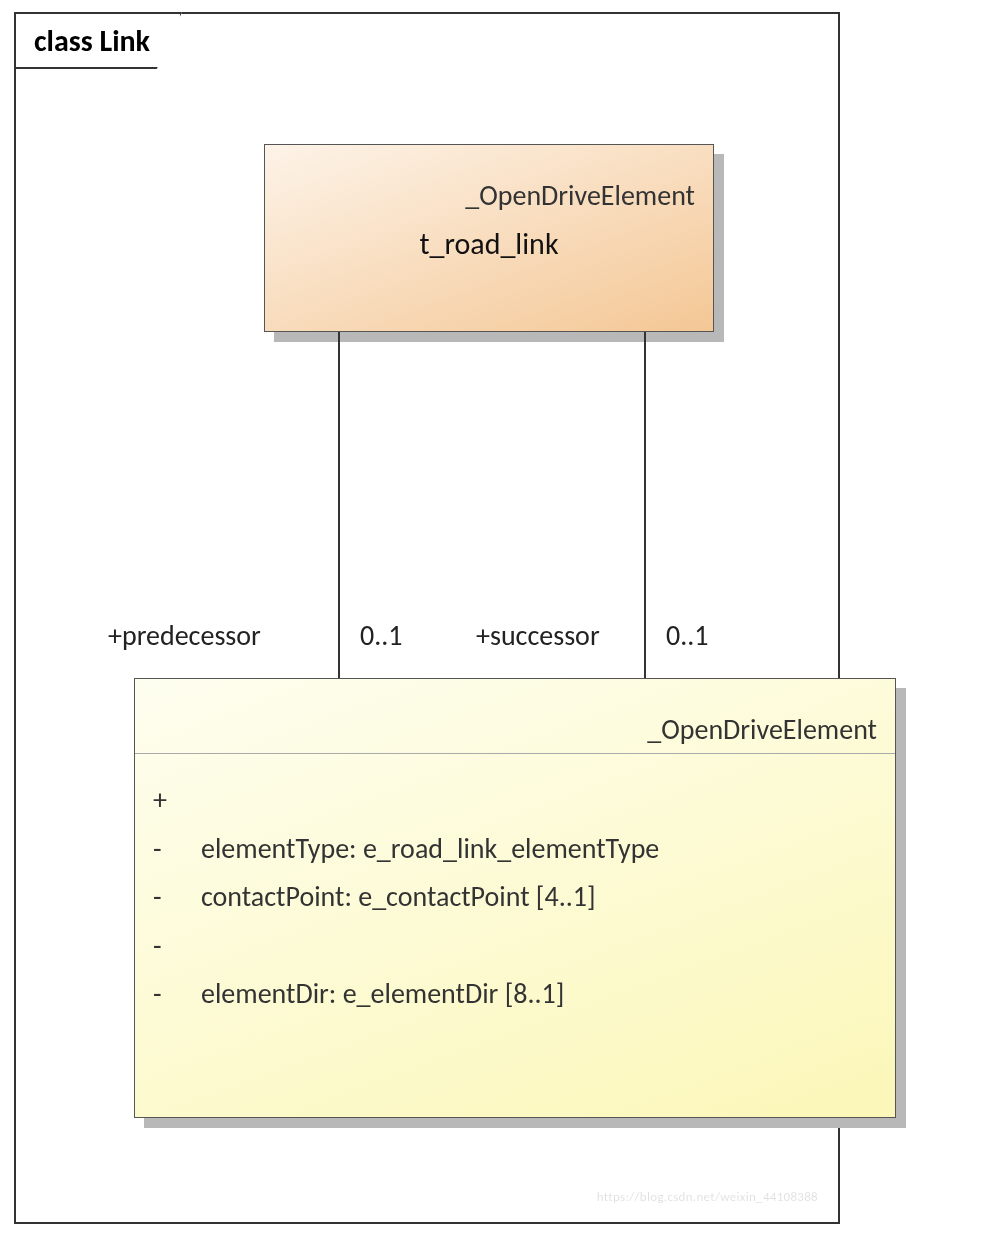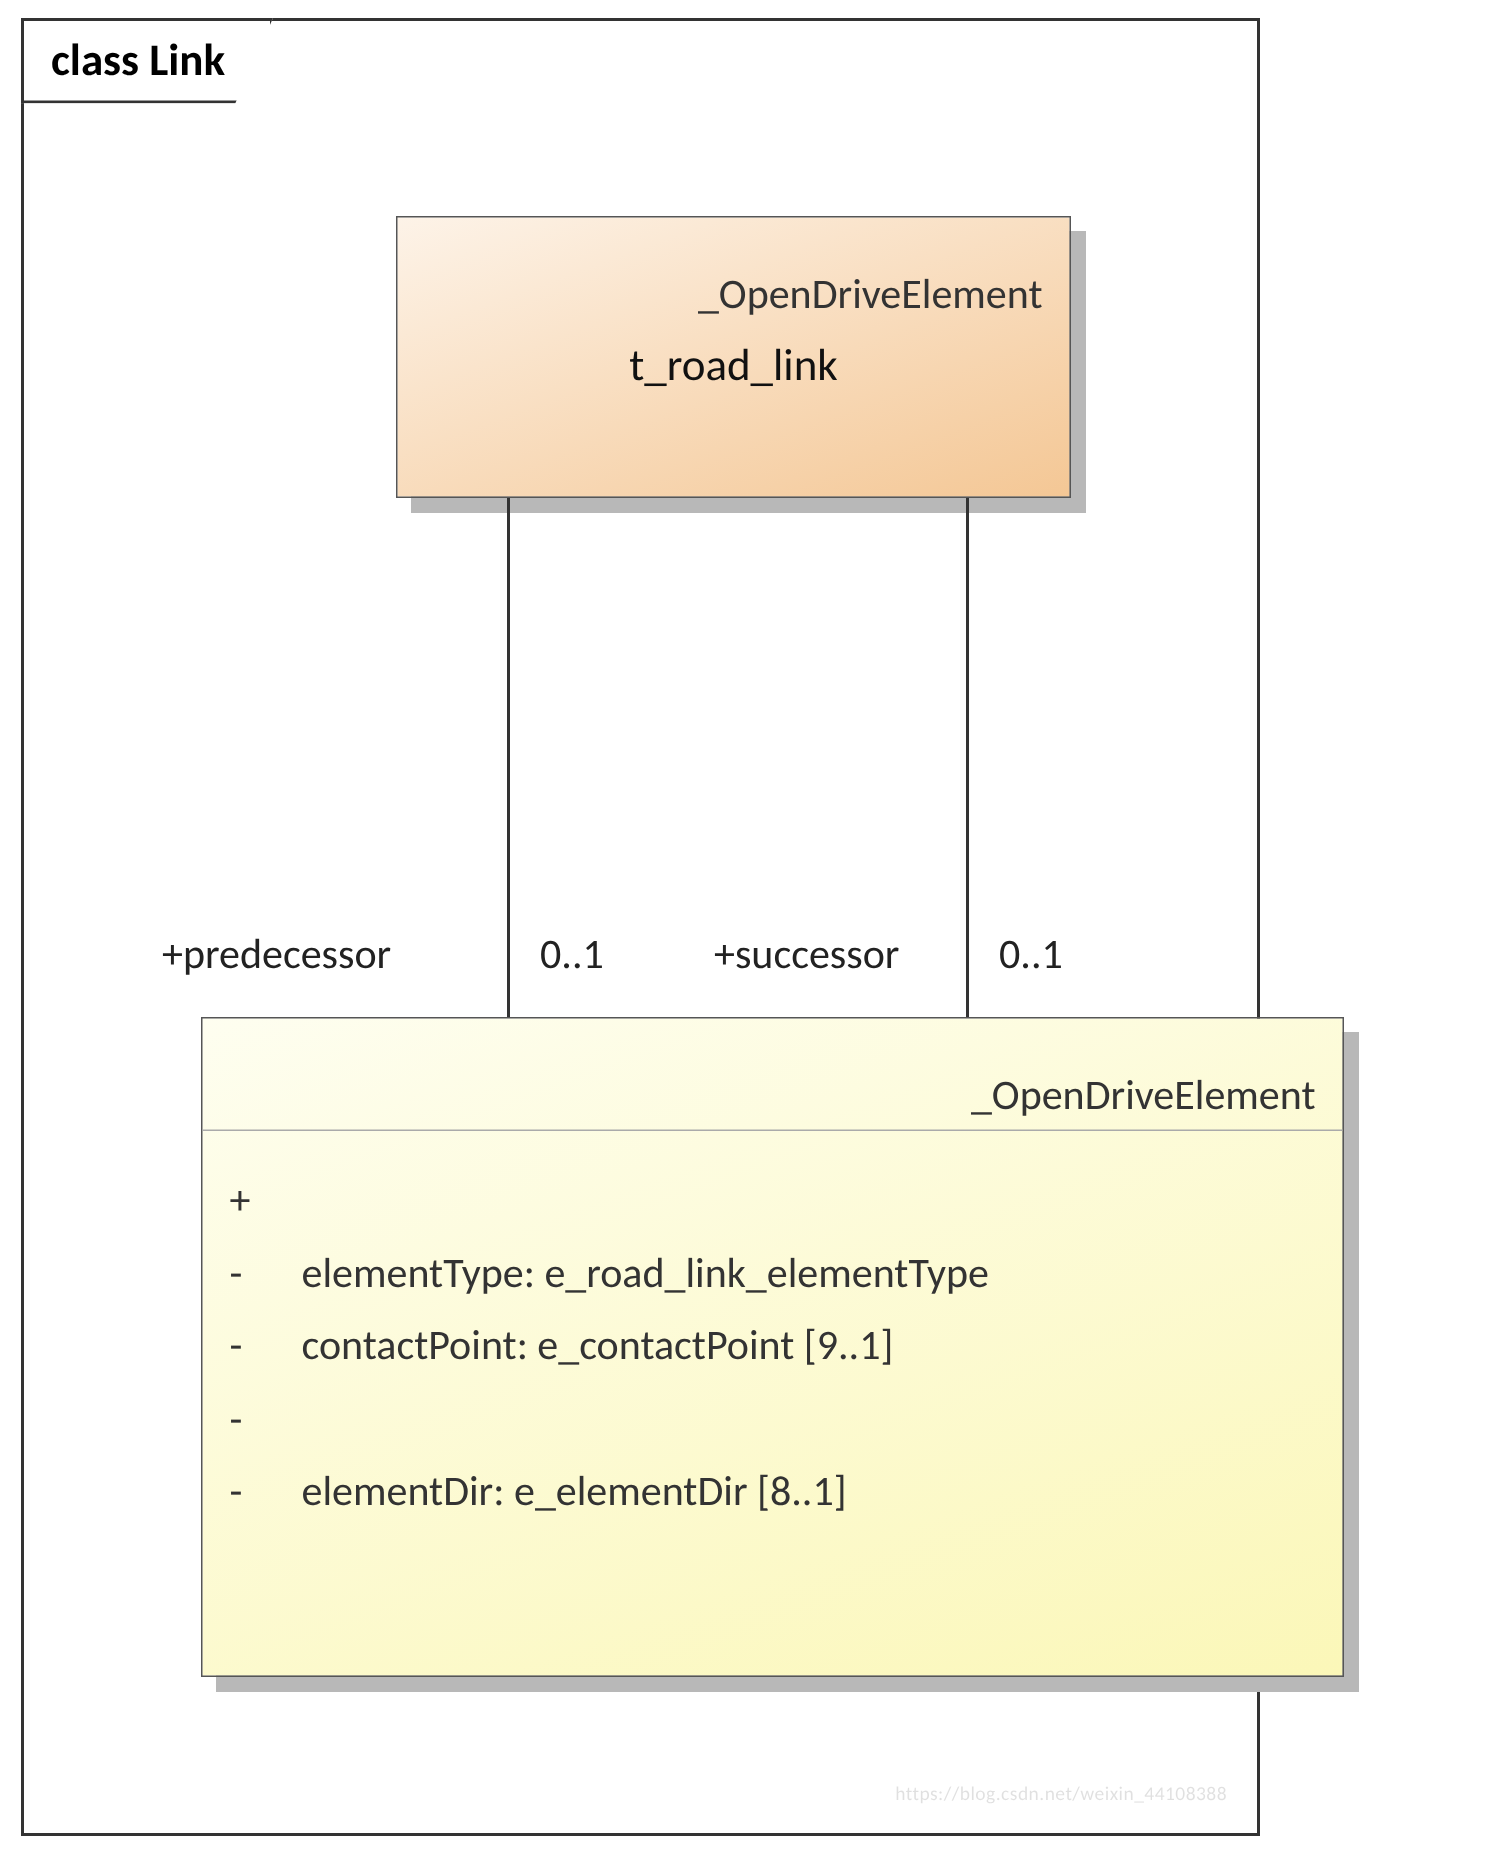--- a/index.html
+++ b/index.html
@@ -125,21 +125,21 @@
     <div class="attrs">
       <div class="attr-row">
         <span class="vis">+</span>
       </div>
       <div class="attr-row">
         <span class="vis">-</span>
         <span>elementType: e_road_link_elementType</span>
       </div>
       <div class="attr-row">
         <span class="vis">-</span>
-        <span>contactPoint: e_contactPoint [9..1]</span>
+        <span>contactPoint: e_contactPoint [4..1]</span>
       </div>
       <div class="attr-row">
         <span class="vis">-</span>
       </div>
       <div class="attr-row">
         <span class="vis">-</span>
         <span>elementDir: e_elementDir [8..1]</span>
       </div>
     </div>
   </div>

